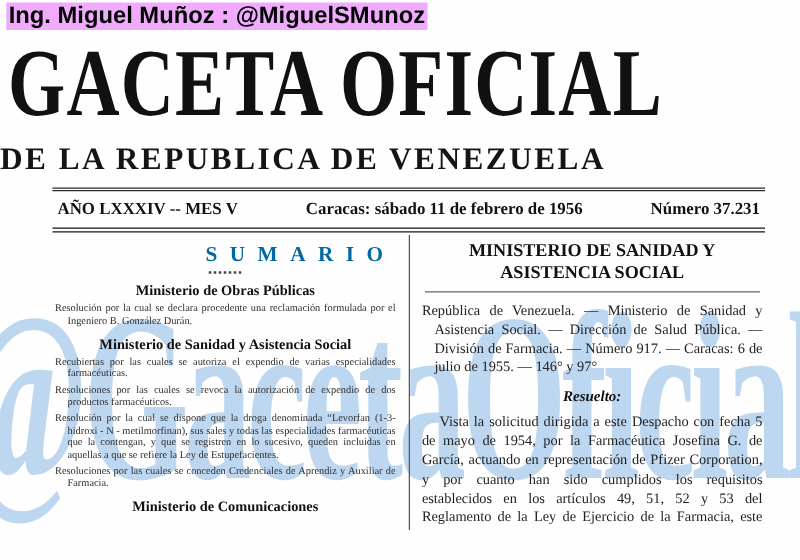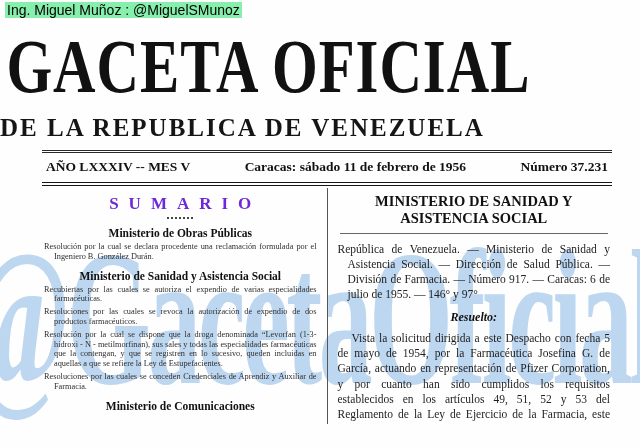--- a/index.html
+++ b/index.html
@@ -4,21 +4,21 @@
 <style>
   html,body{margin:0;padding:0;}
   body{
     width:640px;height:448px;overflow:hidden;position:relative;
     background:#fefefe;color:#1b1b1b;
     font-family:"Liberation Serif", serif;
   }
   .attribution{
     position:absolute;top:2px;left:5px;z-index:3;
     font-family:"Liberation Sans", sans-serif;
-    font-weight:normal;font-size:14px;color:#000;background:#86efac;padding:0 2px;
+    font-weight:bold;font-size:19px;color:#000;background:#f0abfc;padding:0 2px;
   }
   .page{position:relative;z-index:2;}
   .masthead{padding-top:22px;}
   .masthead-title{
     font-size:60px;font-weight:bold;white-space:nowrap;line-height:70px;
     transform:scale(0.98,1.28);transform-origin:center top;letter-spacing:1px;color:#111;
   }
   .masthead-sub{
     margin-top:22px;font-size:25px;font-weight:bold;letter-spacing:2px;color:#151515;white-space:nowrap;
   }
@@ -29,22 +29,22 @@
     display:flex;justify-content:space-between;align-items:baseline;
     font-size:13.5px;font-weight:bold;color:#111;
   }
   .columns{
     margin:2px 28px 0 42px;display:flex;align-items:stretch;height:236px;overflow:hidden;
   }
   .col{flex:1 1 50%;min-width:0;}
   .col-left{padding:0 10px 0 2px;}
   .col-right{border-left:1px solid #555;padding:0 2px 0 10px;}
   .sumario-title{
-    text-align:center;font-size:17px;font-weight:bold;letter-spacing:10px;
-    padding-left:10px;margin-top:6px;color:#6d28d9;
+    text-align:right;font-size:17px;font-weight:bold;letter-spacing:10px;
+    padding-left:10px;margin-top:6px;color:#0369a1;
   }
   .sumario-rule{width:26px;border-bottom:2px dotted #444;margin:3px auto 5px auto;}
   .sec-heading{
     text-align:center;font-weight:bold;font-size:11.5px;margin:8px 0 3px 0;color:#111;white-space:nowrap;
   }
   .entry{
     margin:0 0 3px 0;font-size:8.3px;line-height:9.8px;text-align:justify;color:#2e2e2e;
     padding-left:10px;text-indent:-10px;
   }
   .article-heading{

